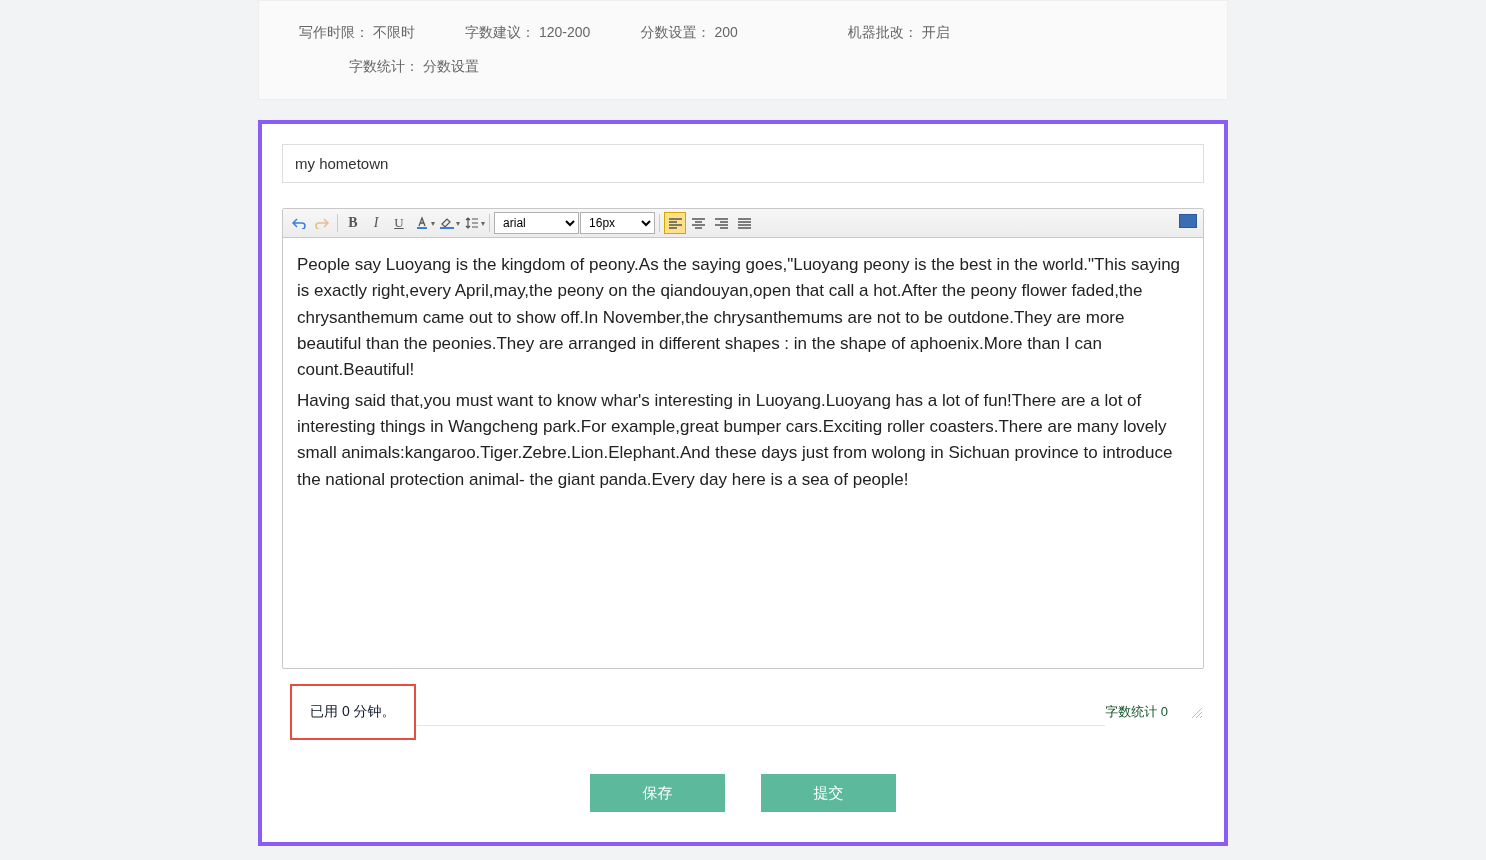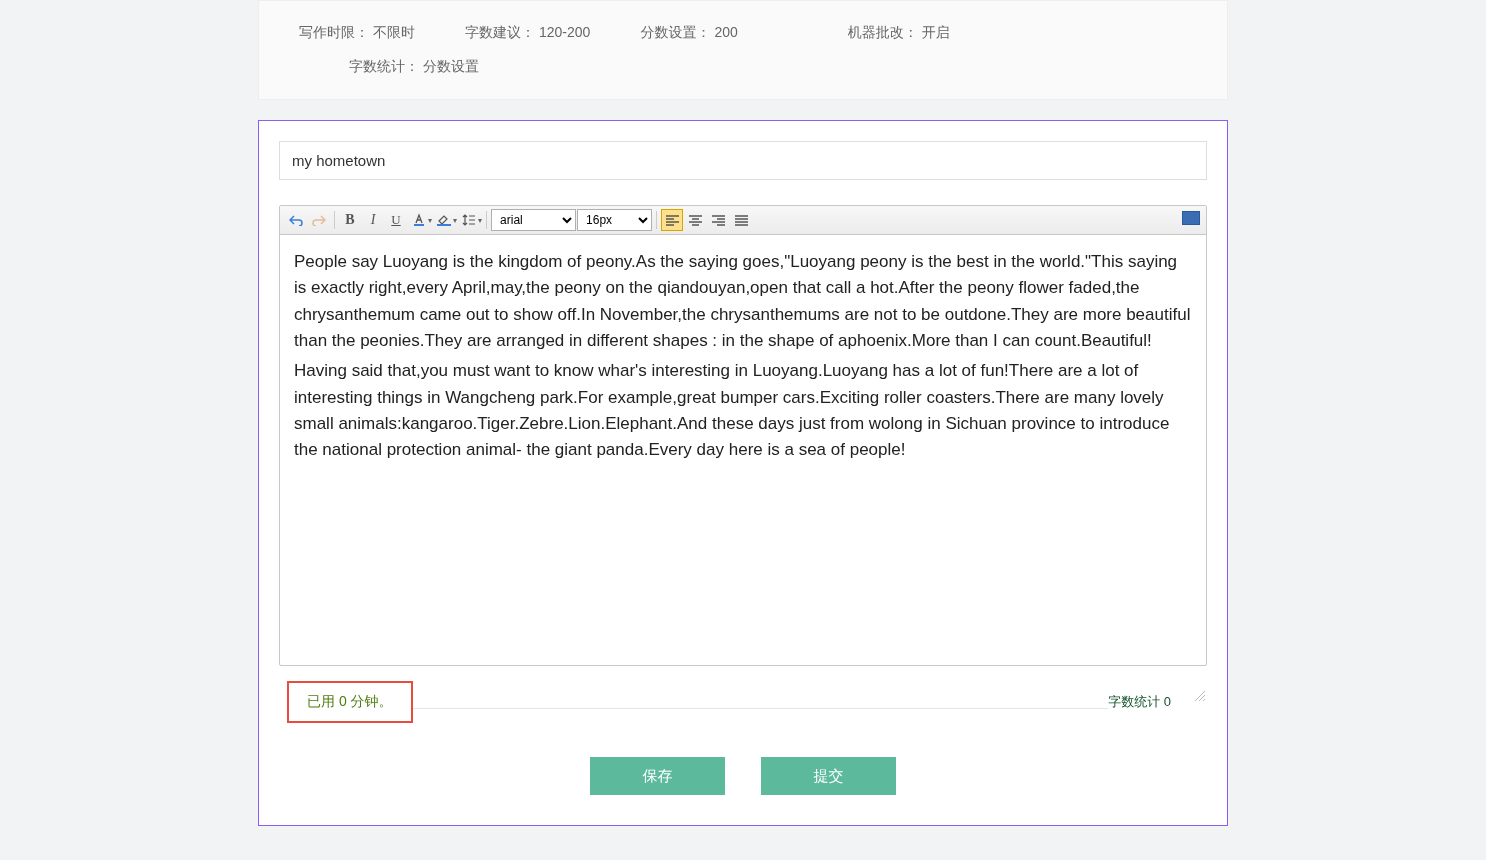--- a/index.html
+++ b/index.html
@@ -3,37 +3,37 @@
 <meta charset="utf-8">
 <style>
 * { box-sizing: border-box; margin: 0; padding: 0; }
 body { background: #f2f3f5; font-family: "Microsoft YaHei", Arial, sans-serif; font-size: 14px; color: #333; }
 .page { width: 1310px; margin: 0 auto; }
 .settings-panel { background: #fafafa; border: 1px solid #eee; margin: 0 170px; padding: 15px 40px; }
 .settings-row { display: flex; flex-wrap: wrap; }
 .setting-item { margin-right: 50px; padding: 8px 0; color: #666; font-size: 14px; }
 .setting-label { color: #666; }
 .setting-value { color: #666; margin-left: 4px; }
-.main-card { background: #fff; border: 1px solid #8b5cf6; margin: 20px 170px 0; padding: 20px; }
+.main-card { background: #fff; border: 4px solid #8b5cf6; margin: 20px 170px 0; padding: 20px; }
 .title-input { width: 100%; border: 1px solid #ddd; padding: 10px 12px; font-size: 15px; color: #333; outline: none; }
 .editor-wrap { border: 1px solid #c8c8c8; margin-top: 25px; border-radius: 2px; }
 .toolbar { background: linear-gradient(#f7f7f7, #ececec); border-bottom: 1px solid #c8c8c8; padding: 3px 5px; display: flex; align-items: center; gap: 1px; position: relative; }
 .tb-btn { width: 22px; height: 22px; display: inline-flex; align-items: center; justify-content: center; font-size: 12px; cursor: pointer; color: #555; border: 1px solid transparent; }
 .tb-sep { width: 1px; height: 18px; background: #ccc; margin: 0 3px; }
 .tb-select { height: 22px; font-size: 12px; border: 1px solid #b0b0b0; background: #fff; padding: 0 4px; }
 .tb-select.font { width: 85px; }
 .tb-select.size { width: 75px; }
 .tb-btn.active { background: #ffe08a; border: 1px solid #d4a800; }
 .tb-dd { position: relative; display: inline-flex; }
 .tb-dd-arrow { font-size: 8px; color: #666; margin-left: -2px; align-self: center; }
 .fullscreen-btn { position: absolute; right: 6px; top: 5px; width: 18px; height: 14px; background: #3b6db5; border: 1px solid #2a5a9e; cursor: pointer; }
 .editor-body { min-height: 430px; padding: 14px 14px; font-size: 17px; color: #222; line-height: 1.55; }
 .editor-body p { margin: 0 0 4px 0; }
 .footer-bar { display: flex; justify-content: space-between; align-items: center; padding: 15px 8px 4px 8px; position: relative; }
-.time-box { border: 2px solid #e74c3c; padding: 10px 18px; color: #4d7c0f; font-size: 14px; background: #fff; }
+.time-box { border: 2px solid #e74c3c; padding: 17px 18px; color: #0f172a; font-size: 14px; background: #fff; }
 .word-count { color: #14532d; font-size: 13px; margin-right: 28px; }
 .resize-handle { position: absolute; right: 2px; bottom: 26px; width: 12px; height: 12px; color: #bbb; font-size: 14px; line-height: 8px; transform: rotate(0deg); }
 .actions { text-align: center; padding: 30px 0 10px; }
 .btn { display: inline-block; width: 135px; height: 38px; line-height: 38px; background: #5cb99c; color: #fff; text-align: center; font-size: 15px; border: none; cursor: pointer; margin: 0 16px; }
 .underline-hr { border-bottom: 1px solid #e5e5e5; margin-top: -22px; }
 svg { display: block; }
 </style>
 </head>
 <body>
 

